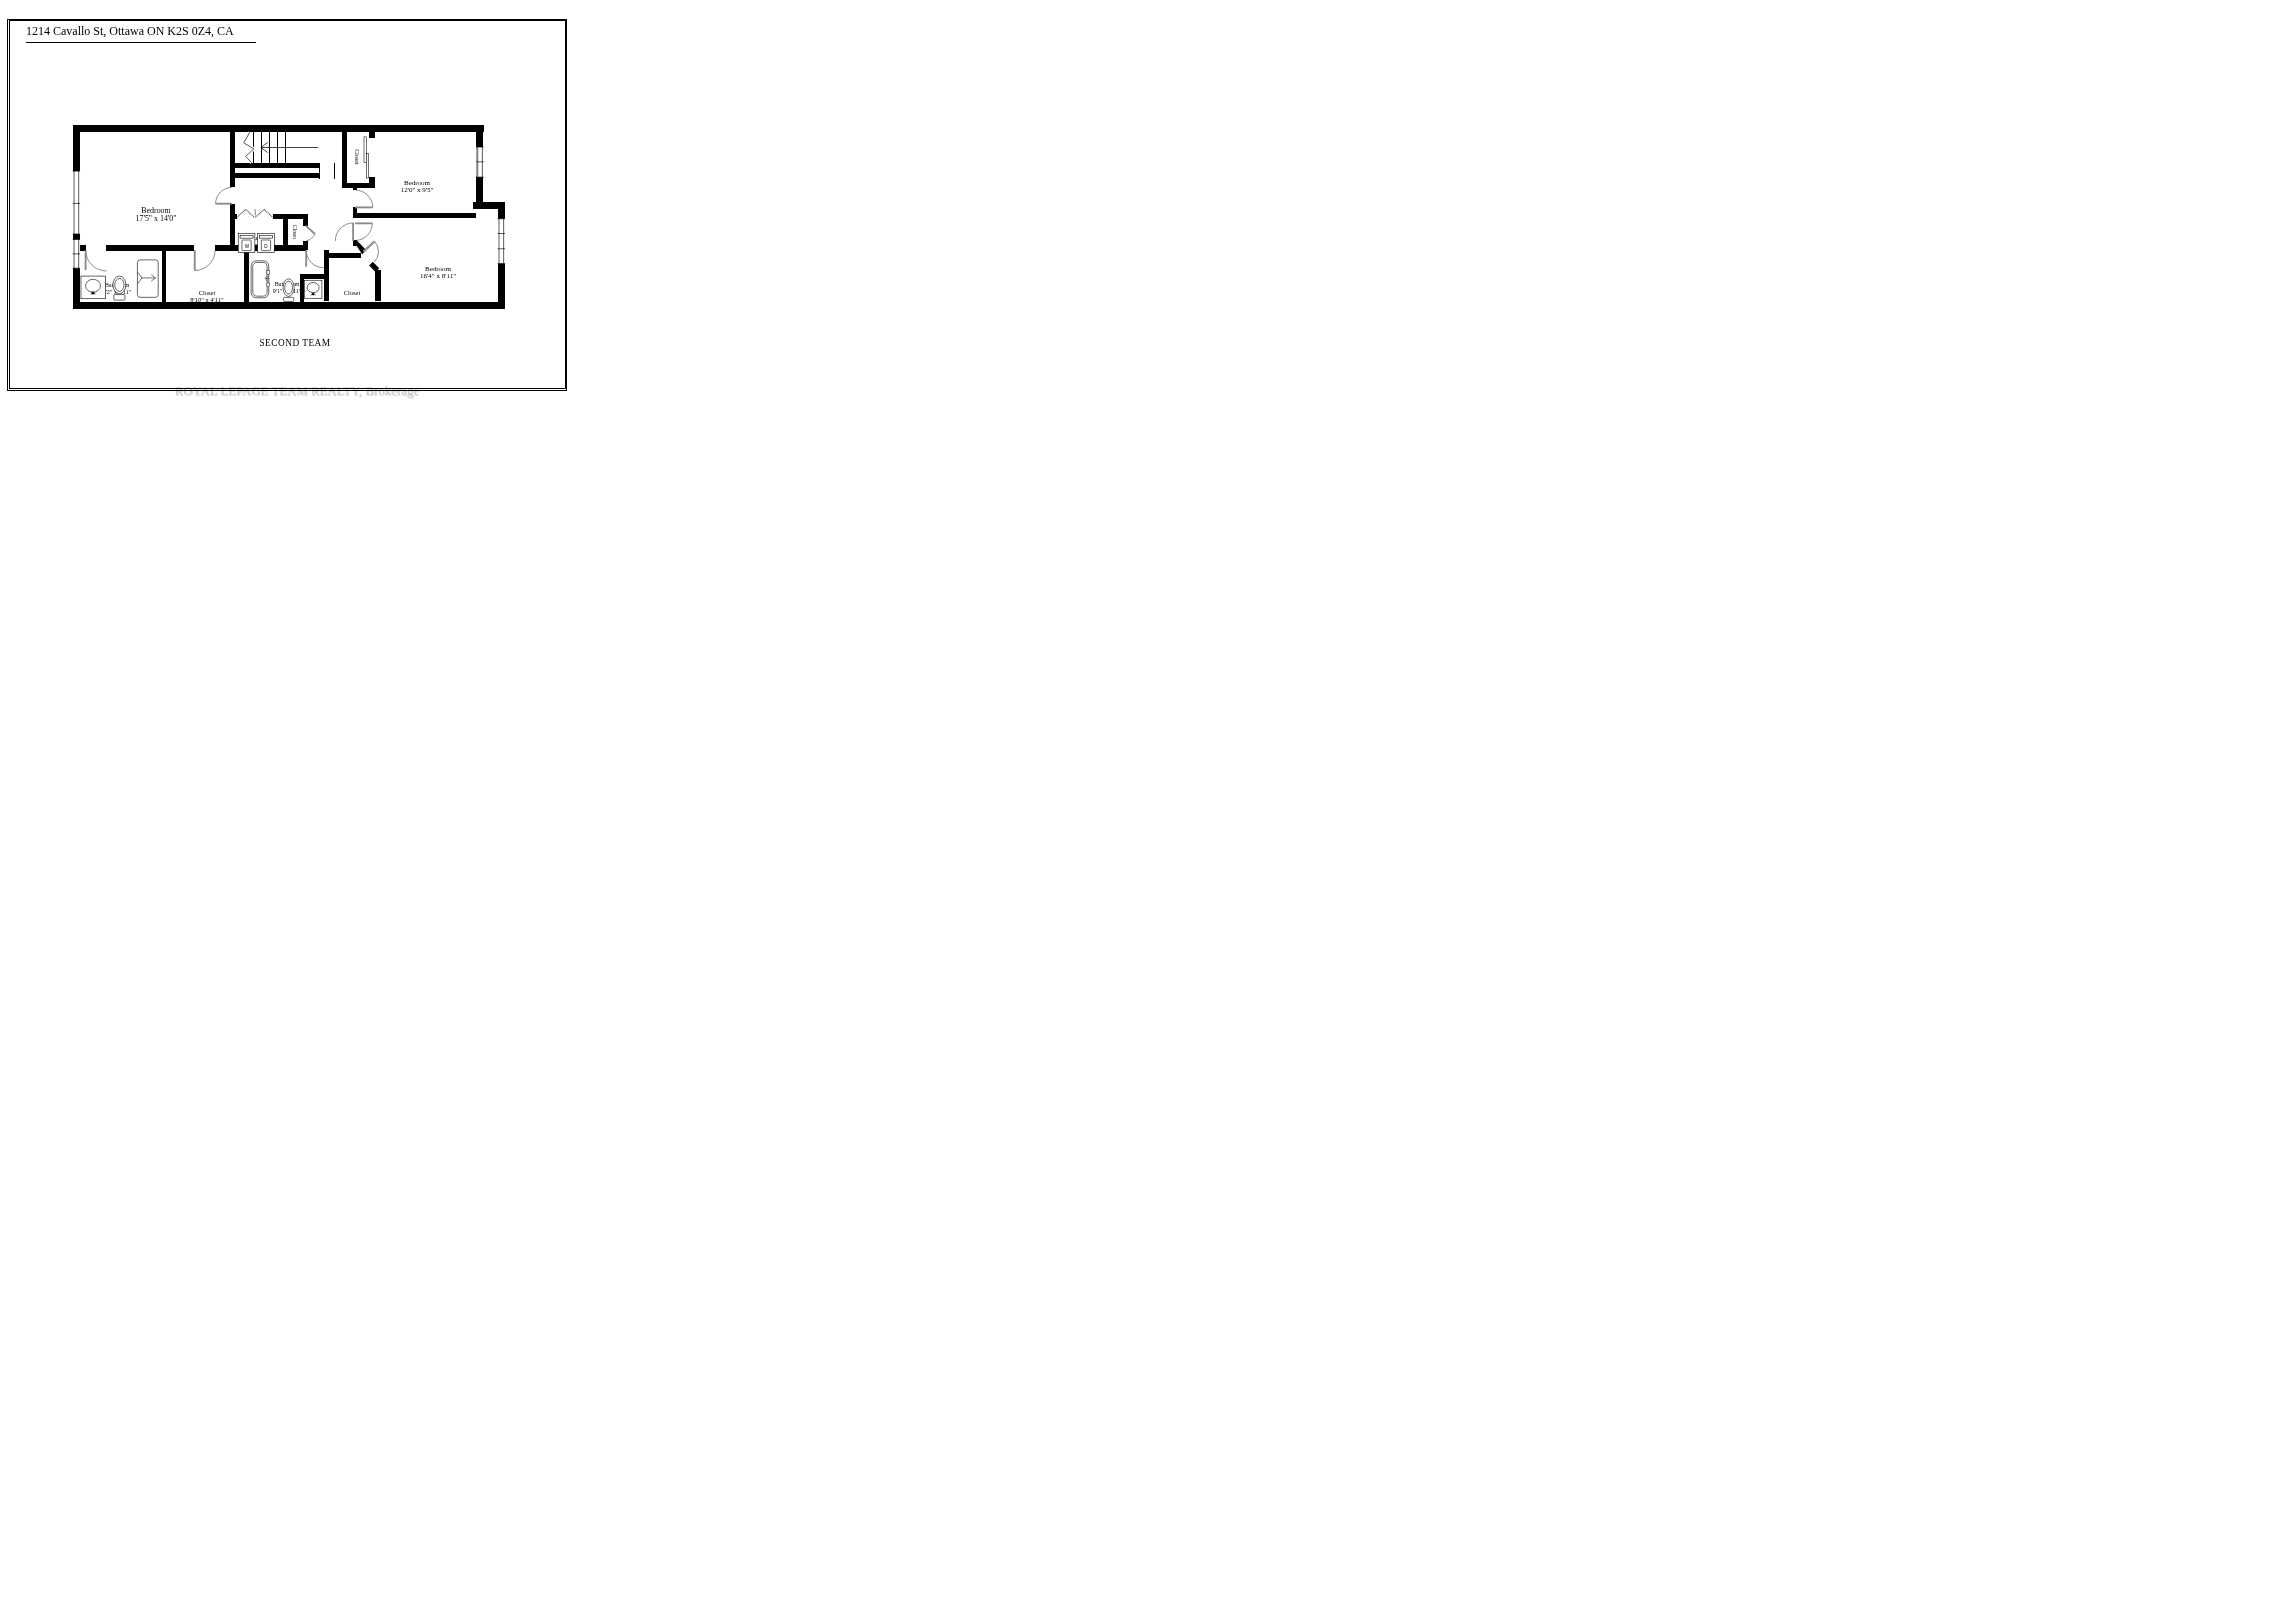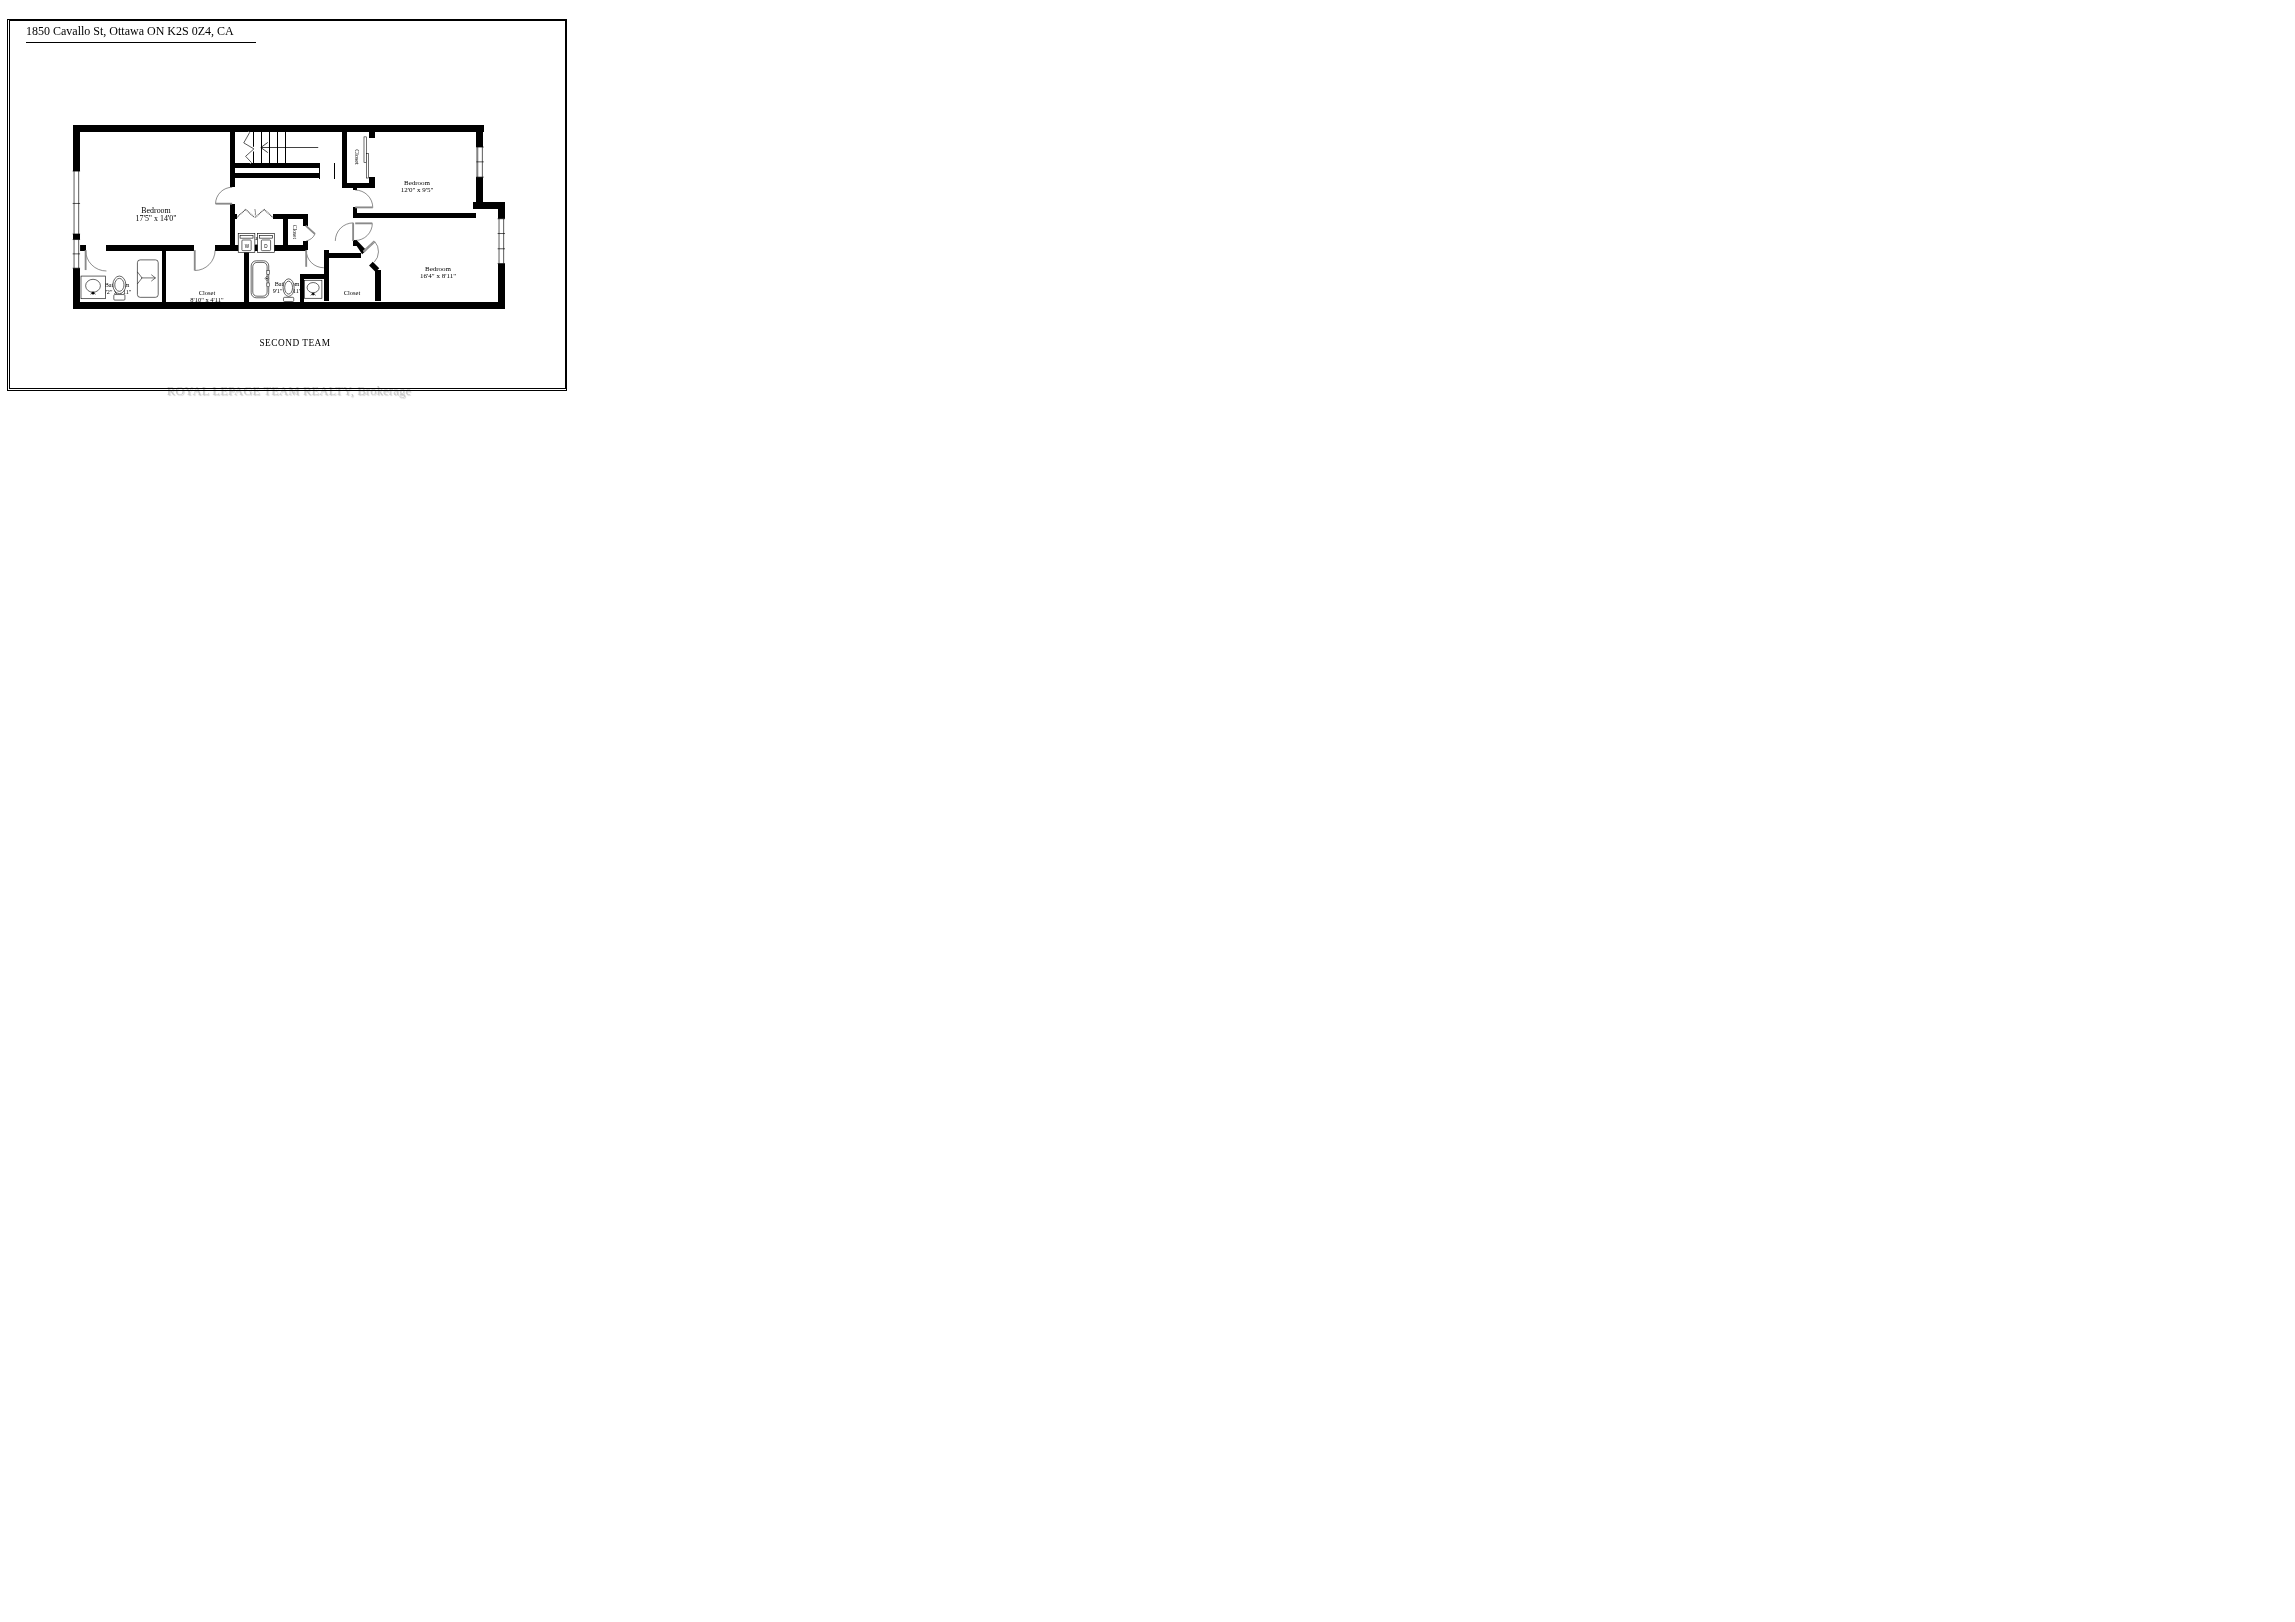--- a/index.html
+++ b/index.html
@@ -6,21 +6,21 @@
   .sheet{position:relative;width:574px;height:406px;background:#fff;overflow:hidden;
          font-family:"Liberation Serif","DejaVu Serif",serif;color:#000;}
   
   .frame-outer{position:absolute;left:7.4px;top:18.5px;width:558px;height:370px;border:0.7px solid #000;}
   .frame-inner{position:absolute;left:9.3px;top:20.4px;width:555px;height:367px;border:0.5px solid #000;}
   
   .title{position:absolute;left:26px;top:24px;font-size:12px;white-space:nowrap;}
   .title-underline{position:absolute;left:26px;top:42px;width:230px;height:1.2px;background:#000;}
   .floor-label{position:absolute;left:0;top:338px;width:590px;text-align:center;font-size:9.3px;letter-spacing:0.5px;}
   .watermark{position:absolute;left:0;top:384px;width:578px;text-align:center;font-size:12.5px;
-             color:#c9c9c9;text-shadow:0.9px 1.4px 0.9px rgba(130,130,130,.35);letter-spacing:0.2px;z-index:1;}
+             color:#c9c9c9;text-shadow:0.9px 1.4px 0.9px rgba(130,130,130,.35);letter-spacing:0.2px;z-index:1;padding-left:8px;}
   .frame-outer,.frame-inner{z-index:2;}
   
   .w{position:absolute;background:#000;}
   
   .lbl{position:absolute;transform:translate(-50%,-50%);white-space:nowrap;text-align:center;line-height:1.05;margin-top:16px;}
   .vlbl{position:absolute;transform:translate(-50%,-50%);writing-mode:vertical-rl;white-space:nowrap;}
   
   .treads{position:absolute;left:253px;top:132px;width:65px;height:30.5px;
           background:repeating-linear-gradient(90deg,#000 0 0.6px,transparent 0.6px 8.1px);}
   .treads2{position:absolute;left:319px;top:163px;width:23px;height:15.7px;
@@ -32,21 +32,21 @@
 </head>
 <body>
 
 <div class="sheet">
 
   <div class="watermark">ROYAL LEPAGE TEAM REALTY, Brokerage</div>
 
   <div class="frame-outer"></div>
   <div class="frame-inner"></div>
 
-  <div class="title">1850 Cavallo St, Ottawa ON K2S 0Z4, CA</div>
+  <div class="title">1214 Cavallo St, Ottawa ON K2S 0Z4, CA</div>
   <div class="title-underline"></div>
   <div class="floor-label">SECOND TEAM</div>
 
   <div class="w" style="left:73px;top:125px;width:411px;height:7.4px"></div>
   <div class="w" style="left:73px;top:125px;width:7.4px;height:184px"></div>
   <div class="w" style="left:73px;top:302px;width:432px;height:7.4px"></div>
   <div class="w" style="left:476px;top:125px;width:7.4px;height:84px"></div>
   <div class="w" style="left:473px;top:202px;width:32px;height:7.4px"></div>
   <div class="w" style="left:498px;top:202px;width:7.4px;height:107px"></div>
 

